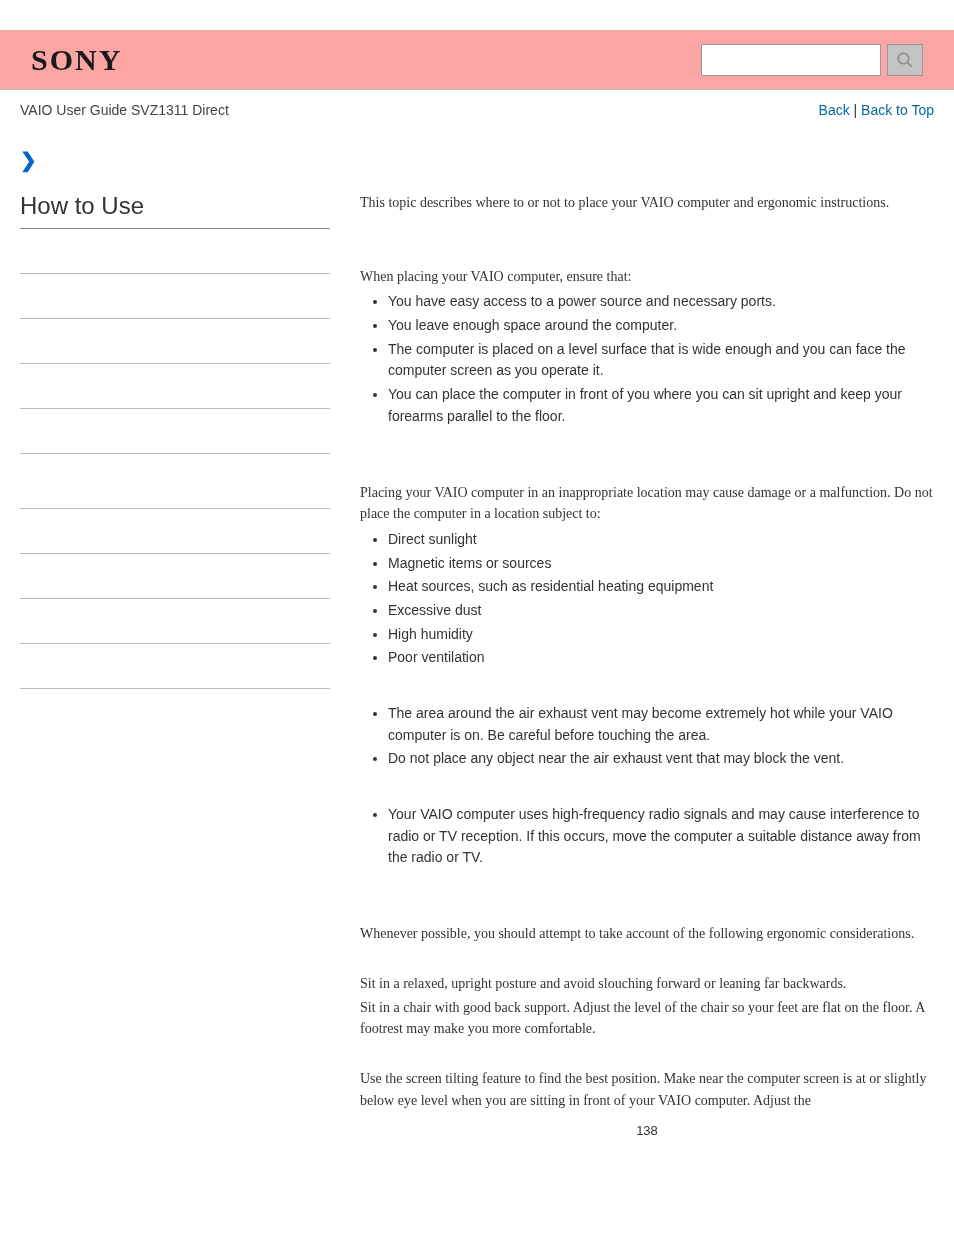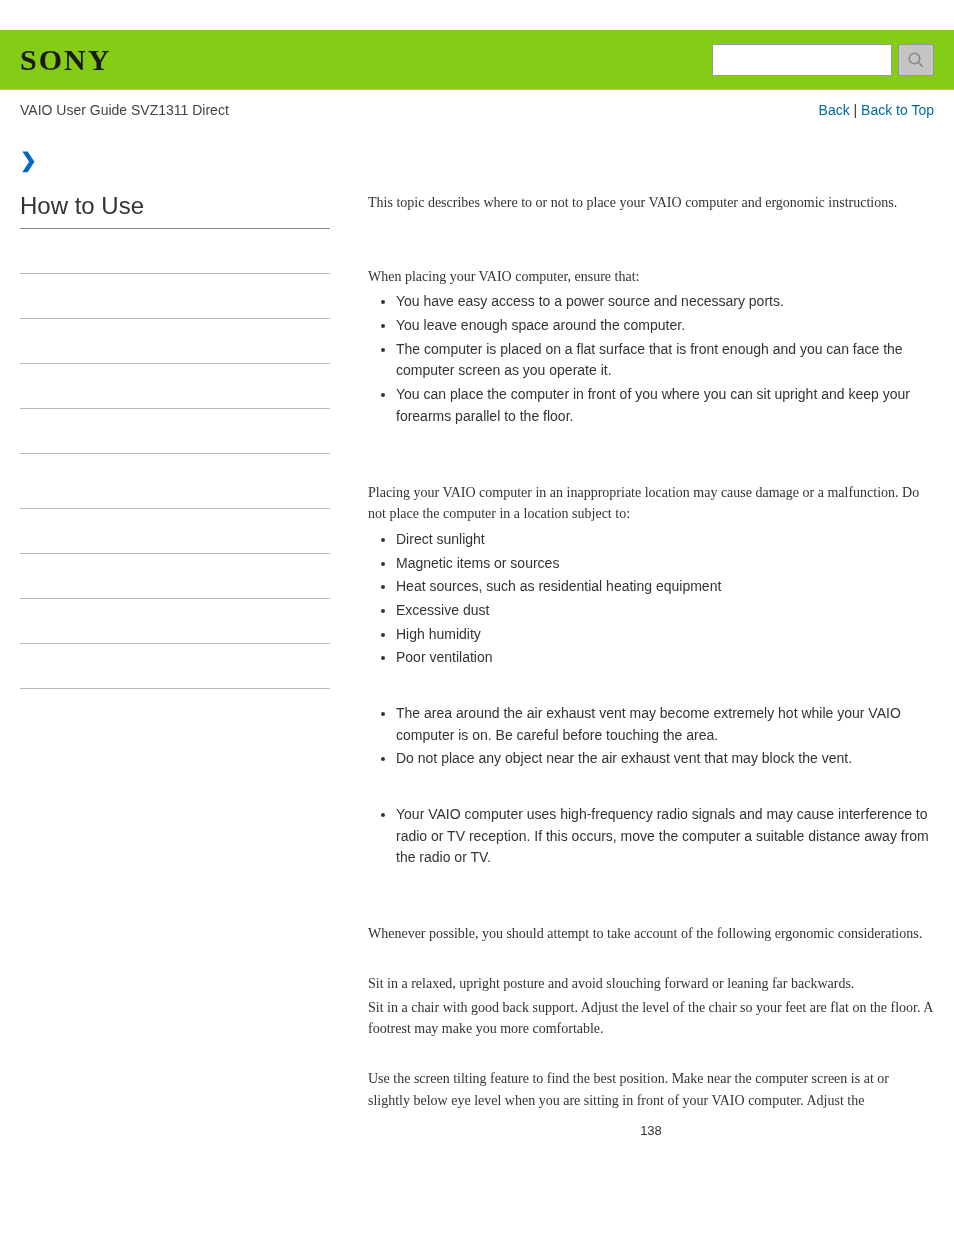--- a/index.html
+++ b/index.html
@@ -4,27 +4,27 @@
 <style>
   * { box-sizing: border-box; margin: 0; padding: 0; }
   body {
     font-family: Arial, Helvetica, sans-serif;
     font-size: 14px;
     color: #333;
     background: #fff;
     width: 954px;
   }
   .header-bar {
-    background: #84cc16;
+    background: #fca5a5;
     border-bottom: 1px solid #bbb;
     height: 60px;
     display: flex;
     align-items: center;
     justify-content: space-between;
-    padding: 0 20px;
+    padding: 0 31px;
     margin-top: 30px;
   }
   .logo {
     font-family: "Times New Roman", serif;
     font-weight: bold;
     font-size: 30px;
     letter-spacing: 2px;
     color: #1a1a1a;
   }
   .search-wrap {
@@ -64,21 +64,20 @@
   .arrow-icon {
     margin-left: 20px;
     margin-bottom: 20px;
     color: #0066cc;
     font-size: 20px;
     font-weight: bold;
   }
   .content-wrap {
     display: flex;
     padding: 0 20px;
-    gap: 8px;
   }
   .sidebar {
     width: 310px;
     flex-shrink: 0;
   }
   .sidebar h2 {
     font-size: 24px;
     font-weight: normal;
     color: #333;
     padding-bottom: 8px;
@@ -155,21 +154,21 @@
 
   <div class="main">
     <p class="para">This topic describes where to or not to place your VAIO computer and ergonomic instructions.</p>
 
     <div class="gap"></div>
 
     <p>When placing your VAIO computer, ensure that:</p>
     <ul>
       <li>You have easy access to a power source and necessary ports.</li>
       <li>You leave enough space around the computer.</li>
-      <li>The computer is placed on a flat surface that is front enough and you can face the computer screen as you operate it.</li>
+      <li>The computer is placed on a level surface that is wide enough and you can face the computer screen as you operate it.</li>
       <li>You can place the computer in front of you where you can sit upright and keep your forearms parallel to the floor.</li>
     </ul>
 
     <div class="gap"></div>
 
     <p>Placing your VAIO computer in an inappropriate location may cause damage or a malfunction. Do not place the computer in a location subject to:</p>
     <ul>
       <li>Direct sunlight</li>
       <li>Magnetic items or sources</li>
       <li>Heat sources, such as residential heating equipment</li>

